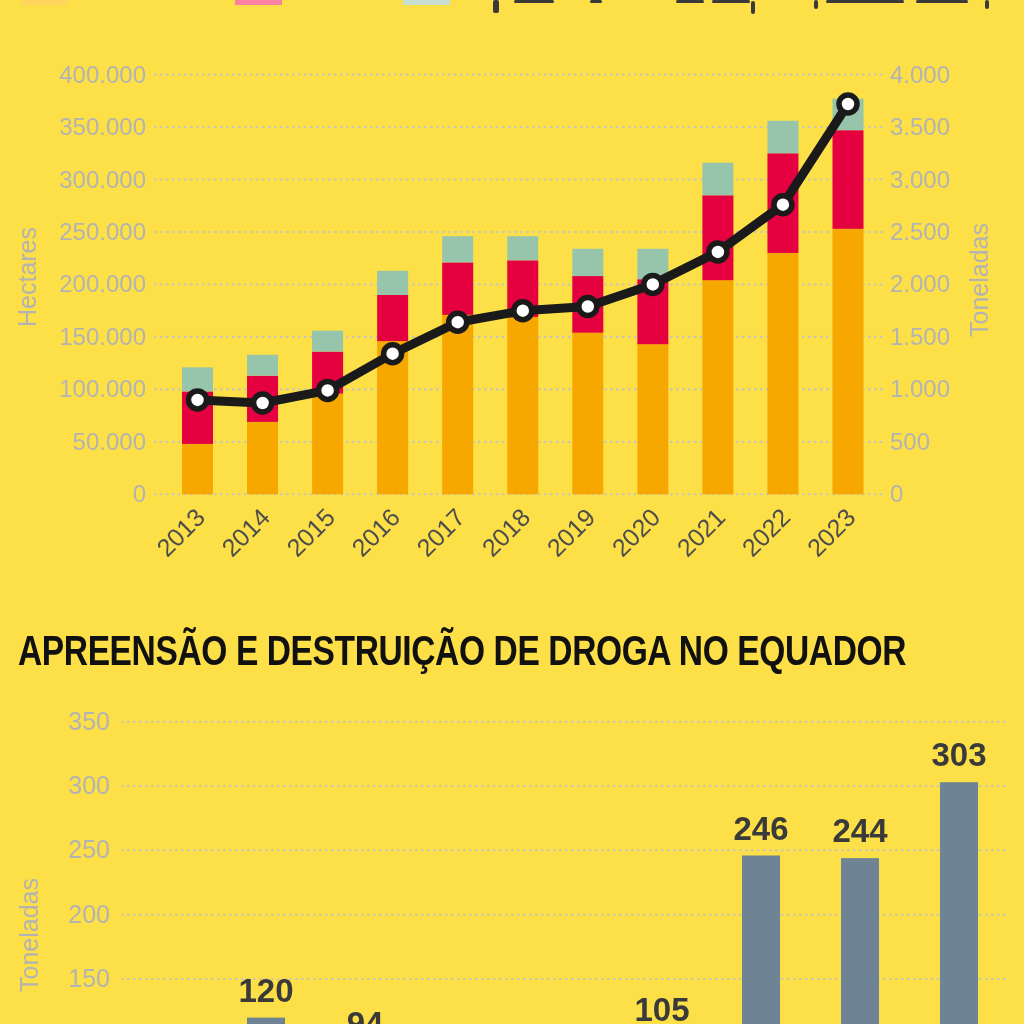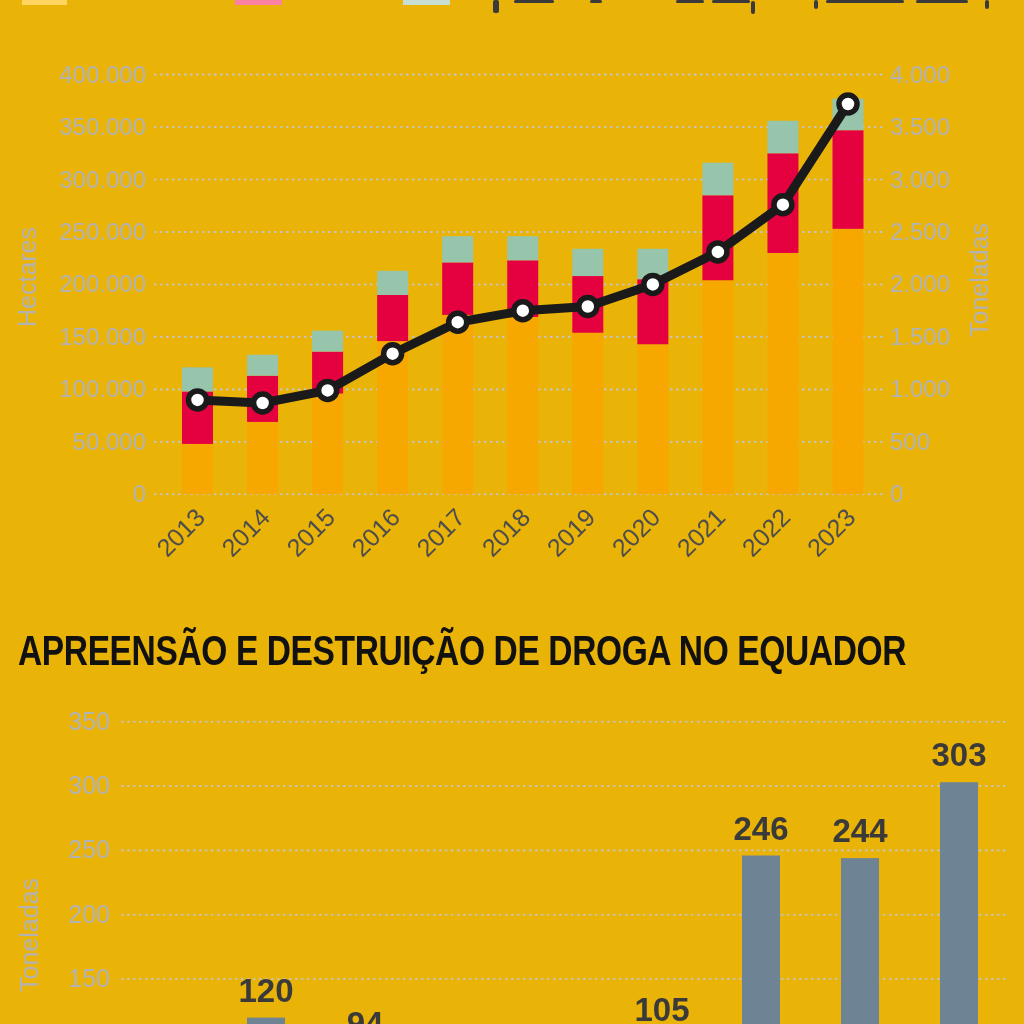--- a/index.html
+++ b/index.html
@@ -5,21 +5,21 @@
   html, body {
     margin: 0; padding: 0;
     width: 1024px; height: 1024px;
     overflow: hidden;
     background: #ffffff;
     font-family: "Liberation Sans", "DejaVu Sans", sans-serif;
   }
   #canvas {
     position: relative;
     width: 1024px; height: 1024px;
-    background: #eab308;
+    background: #fde047;
     overflow: hidden;
   }
   #legend-strip {
     position: absolute; top: 0; left: 0;
     width: 1024px; height: 18px;
   }
   .swatch-sliver { position: absolute; top: 0; height: 5px; }
   .text-fragment { position: absolute; background: #3a3a3a; border-radius: 2px; }
   #charts-svg { position: absolute; top: 0; left: 0; }
   #section-title {

